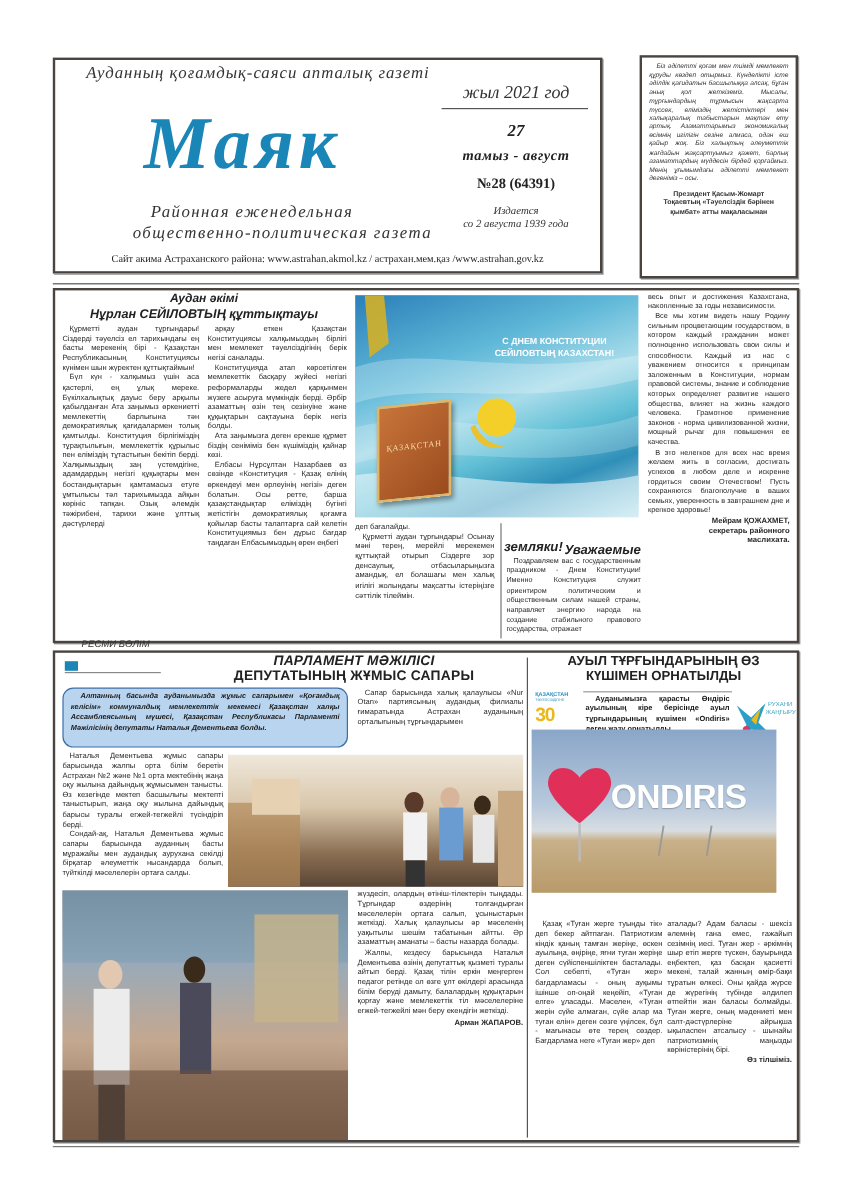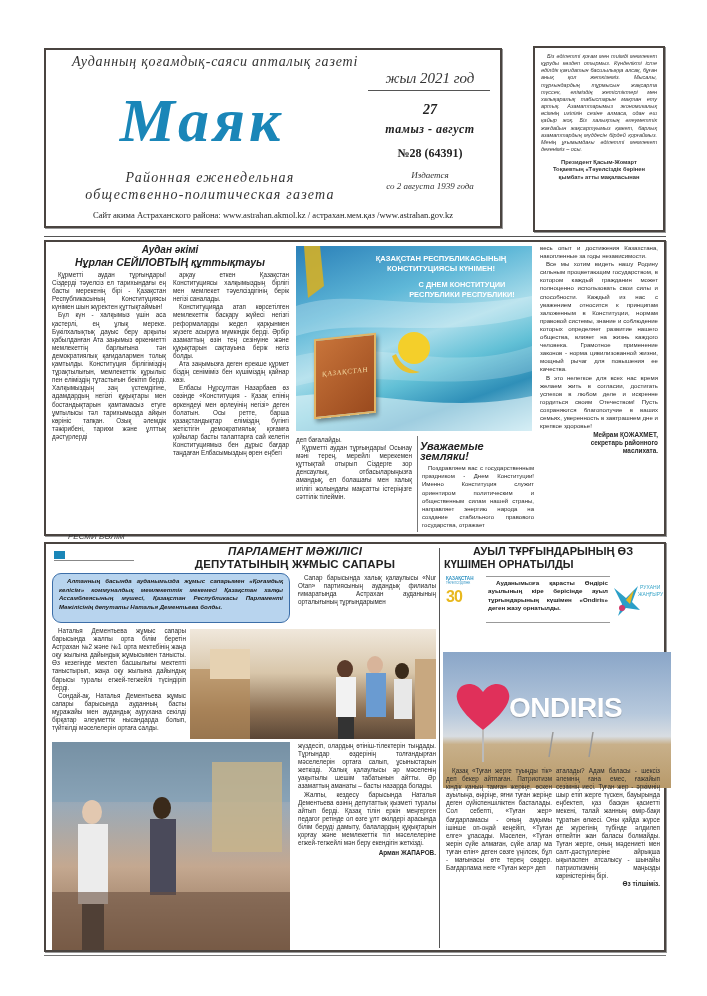--- a/index.html
+++ b/index.html
@@ -17,21 +17,21 @@
 </head>
 <body>
 
 <div class="abs frame" style="left:44px;top:48px;width:458px;height:180px;"></div>
 
 <div class="abs serif it" style="left:70px;top:54px;width:290px;text-align:center;font-size:14px;letter-spacing:0.8px;color:#333;">Ауданның қоғамдық-саяси апталық газеті</div>
 
 <div class="abs serif" style="left:52px;top:70px;width:300px;text-align:center;font-size:62px;line-height:100px;font-style:italic;font-weight:bold;color:#1a86b8;letter-spacing:4px;">Маяк</div>
 
 <div class="abs serif it" style="left:60px;top:170px;width:300px;text-align:center;font-size:14px;letter-spacing:1.2px;color:#333;">Районная еженедельная</div>
-<div class="abs serif it" style="left:60px;top:187px;width:300px;text-align:center;font-size:14px;letter-spacing:1.2px;color:#333;">общественно-политическая газета</div>
+<div class="abs serif it" style="left:60px;top:187px;width:300px;text-align:right;font-size:14px;letter-spacing:1.2px;color:#333;">общественно-политическая газета</div>
 
 <div class="abs serif" style="left:48px;top:210px;width:450px;text-align:center;font-size:8.6px;color:#222;">Сайт акима Астраханского района: www.astrahan.akmol.kz / астрахан.мем.қаз /www.astrahan.gov.kz</div>
 
 <div class="abs serif it" style="left:360px;top:70px;width:140px;text-align:center;font-size:15px;color:#333;">жыл 2021 год</div>
 <div class="abs" style="left:368px;top:90px;width:122px;height:1px;background:#555;"></div>
 <div class="abs serif it bold" style="left:360px;top:102px;width:140px;text-align:center;font-size:14px;">27</div>
 <div class="abs serif it bold" style="left:360px;top:122px;width:140px;text-align:center;font-size:12px;letter-spacing:0.5px;">тамыз - август</div>
 <div class="abs serif bold" style="left:360px;top:146px;width:140px;text-align:center;font-size:12px;">№28 (64391)</div>
 <div class="abs serif it" style="left:360px;top:170px;width:140px;text-align:center;font-size:9px;color:#333;">Издается</div>
 <div class="abs serif it" style="left:360px;top:181px;width:140px;text-align:center;font-size:9px;color:#333;">со 2 августа 1939 года</div>
@@ -68,38 +68,34 @@
     <path d="M0,60 C60,40 120,70 236,50 L236,70 C140,95 60,70 0,90 Z" fill="#ffffff" opacity="0.25"></path>
     <path d="M0,110 C80,90 150,130 236,100 L236,125 C150,150 70,120 0,140 Z" fill="#ffffff" opacity="0.2"></path>
     <path d="M0,150 C70,140 140,170 236,150 L236,185 L0,185 Z" fill="#e9f6fa" opacity="0.6"></path>
     <path d="M8,0 L24,0 L28,40 L12,52 Z" fill="#d4b027" opacity="0.9"></path>
     <circle cx="118" cy="102" r="16" fill="#f4cf2a"></circle>
     <path d="M96,110 C100,124 112,130 124,126 C112,124 104,118 100,108 Z" fill="#e8c230"></path>
   </svg>
   <div style="position:absolute;left:18px;top:90px;width:62px;height:80px;background:linear-gradient(135deg,#c8743a,#9a4a1e);border:2px solid #e2b565;transform:skewY(-6deg);box-shadow:2px 3px 4px rgba(0,0,0,0.4);">
     <div style="margin-top:30px;text-align:center;font-family:'Liberation Serif',serif;font-size:7px;color:#f4d9a0;letter-spacing:0.5px;">ҚАЗАҚСТАН</div>
   </div>
-  <div style="position:absolute;left:60px;top:8px;width:170px;text-align:center;font-weight:bold;font-size:7.6px;line-height:10px;color:#ffffff;">
-    <div>ҚАЗАҚСТАН РЕСПУБЛИКАСЫНЫҢ</div>
-    <div>КОНСТИТУЦИЯСЫ КҮНІМЕН!</div>
-  </div>
   <div style="position:absolute;left:96px;top:34px;width:140px;text-align:center;font-weight:bold;font-size:7.4px;line-height:10px;color:#ffffff;">
     <div>С ДНЕМ КОНСТИТУЦИИ</div>
-    <div>РЕСПУБЛИКИ РЕСПУБЛИКИ!</div>
+    <div>СЕЙІЛОВТЫҢ КАЗАХСТАН!</div>
   </div>
 </div>
 
 <div class="abs txt" style="left:296px;top:436px;width:116px;">
   <p style="text-indent:0;">деп бағалайды.</p>
   <p>Құрметті аудан тұрғындары! Осынау мәні терең, мерейлі мерекемен құттықтай отырып Сіздерге зор денсаулық, отбасыларыңызға амандық, ел болашағы мен халық игілігі жолындағы мақсатты істеріңізге сәттілік тілеймін.</p>
 </div>
 
 <div class="vline" style="left:417px;top:436px;height:96px;"></div>
 
-<div class="abs it bold" style="left:420px;top:440px;width:114px;text-align:left;font-size:11px;font-style:italic;">Уважаемые</div>
+<div class="abs it bold" style="left:420px;top:453px;width:114px;text-align:right;font-size:11px;font-style:italic;">Уважаемые</div>
 <div class="abs it bold" style="left:420px;top:450px;width:114px;text-align:left;font-size:11px;">земляки!</div>
 <div class="abs txt" style="left:422px;top:464px;width:112px;font-size:6px;line-height:8.2px;">
   <p>Поздравляем вас с государственным праздником - Днем Конституции! Именно Конституция служит ориентиром политическим и общественным силам нашей страны, направляет энергию народа на создание стабильного правового государства, отражает</p>
 </div>
 
 <div class="abs txt" style="left:540px;top:244px;width:118px;font-size:6.1px;line-height:8.1px;">
   <p style="text-indent:0;">весь опыт и достижения Казахстана, накопленные за годы независимости.</p>
   <p>Все мы хотим видеть нашу Родину сильным процветающим государством, в котором каждый гражданин может полноценно использовать свои силы и способности. Каждый из нас с уважением относится к принципам заложенным в Конституции, нормам правовой системы, знание и соблюдение которых определяет развитие нашего общества, влияет на жизнь каждого человека. Грамотное применение законов - норма цивилизованной жизни, мощный рычаг для повышения ее качества.</p>
   <p>В это нелегкое для всех нас время желаем жить в согласии, достигать успехов в любом деле и искренне гордиться своим Отечеством! Пусть сохраняются благополучие в ваших семьях, уверенность в завтрашнем дне и крепкое здоровье!</p>
   <div class="sig" style="margin-top:1px;">
@@ -161,21 +157,21 @@
 
 <div class="abs txt" style="left:298px;top:742px;width:138px;">
   <p style="text-indent:0;">жүздесіп, олардың өтініш-тілектерін тыңдады. Тұрғындар өздерінің толғандырған мәселелерін ортаға салып, ұсыныстарын жеткізді. Халық қалаулысы әр мәселенің уақытылы шешім табатынын айтты. Әр азаматтың аманаты – басты назарда болады.</p>
   <p>Жалпы, кездесу барысында Наталья Дементьева өзінің депутаттық қызметі туралы айтып берді. Қазақ тілін еркін меңгерген педагог ретінде ол өзге ұлт өкілдері арасында білім беруді дамыту, балалардың құқықтарын қорғау және мемлекеттік тіл мәселелеріне егжей-тегжейлі мән беру екендігін жеткізді.</p>
   <div class="sig" style="margin-top:2px;">Арман ЖАПАРОВ.</div>
 </div>
 
 <div class="vline" style="left:439px;top:548px;height:400px;background:#555;width:1px;"></div>
 
 <div class="abs bold" style="left:444px;top:545px;width:218px;text-align:center;font-size:11px;color:#222;">АУЫЛ ТҰРҒЫНДАРЫНЫҢ ӨЗ</div>
-<div class="abs bold" style="left:444px;top:558px;width:218px;font-size:11px;color:#222;">КҮШІМЕН ОРНАТЫЛДЫ</div>
+<div class="abs bold" style="left:444px;top:558px;width:218px;text-align:center;font-size:11px;color:#222;">КҮШІМЕН ОРНАТЫЛДЫ</div>
 
 <div class="abs" style="left:446px;top:576px;width:36px;height:44px;">
   <div style="font-size:4.6px;font-weight:bold;color:#2a8fc0;line-height:5px;">ҚАЗАҚСТАН</div>
   <div style="font-size:3px;color:#2a8fc0;line-height:4px;">ТӘУЕЛСІЗДІГІНЕ</div>
   <div style="font-size:16px;font-weight:bold;color:#e8b81e;line-height:24px;letter-spacing:-1px;">30</div>
 </div>
 
 <div class="abs" style="left:486px;top:576px;width:124px;height:47px;border-top:1px solid #999;border-bottom:1px solid #999;padding:2px 2px;">
   <div style="font-size:6.2px;line-height:8.3px;font-weight:bold;text-align:justify;text-indent:8px;color:#1a1a1a;">Ауданымызға қарасты Өндіріс ауылының кіре берісінде ауыл тұрғындарының күшімен «Ondiris» деген жазу орнатылды.</div>
 </div>
@@ -183,21 +179,21 @@
 <div class="abs" style="left:612px;top:576px;width:52px;height:44px;">
   <svg width="30" height="34" style="position:absolute;left:0;top:8px;">
     <path d="M2,4 L14,14 L26,2 L20,18 L28,26 L14,24 L6,32 L10,20 Z" fill="#2a9fc8"></path>
     <path d="M6,8 L14,16 L22,6 L18,20 Z" fill="#e8b81e"></path>
     <circle cx="10" cy="24" r="3" fill="#d23a6a"></circle>
   </svg>
   <div style="position:absolute;left:28px;top:8px;font-size:5px;color:#3aa5c8;">РУХАНИ</div>
   <div style="position:absolute;left:26px;top:15px;font-size:5px;color:#3aa5c8;">ЖАҢҒЫРУ</div>
 </div>
 
-<div class="abs" style="left:443px;top:652px;width:228px;height:136px;background:linear-gradient(180deg,#8aa6c8 0%,#b6c8dc 45%,#d8dde2 62%,#c8b08a 68%,#b89a6a 100%);overflow:hidden;">
+<div class="abs" style="left:443px;top:608px;width:204px;height:136px;background:linear-gradient(180deg,#8aa6c8 0%,#b6c8dc 45%,#d8dde2 62%,#c8b08a 68%,#b89a6a 100%);overflow:hidden;">
   <svg width="212" height="136" style="position:absolute;left:0;top:0;">
     <path d="M40,78 C20,62 12,50 14,42 C16,30 32,28 40,40 C48,28 64,30 66,42 C68,50 60,62 40,78 Z" fill="#e0305a"></path>
     <line x1="40" y1="78" x2="40" y2="110" stroke="#bbb" stroke-width="2"></line>
     <line x1="110" y1="80" x2="106" y2="105" stroke="#999" stroke-width="1.5"></line>
     <line x1="150" y1="80" x2="146" y2="105" stroke="#999" stroke-width="1.5"></line>
   </svg>
   <div style="position:absolute;left:66px;top:40px;font-size:28px;font-weight:bold;color:#ffffff;letter-spacing:-0.5px;text-shadow:0 1px 1px rgba(0,0,0,0.25);">ONDIRIS</div>
 </div>
 
 <div class="abs txt" style="left:446px;top:767px;width:106px;">

